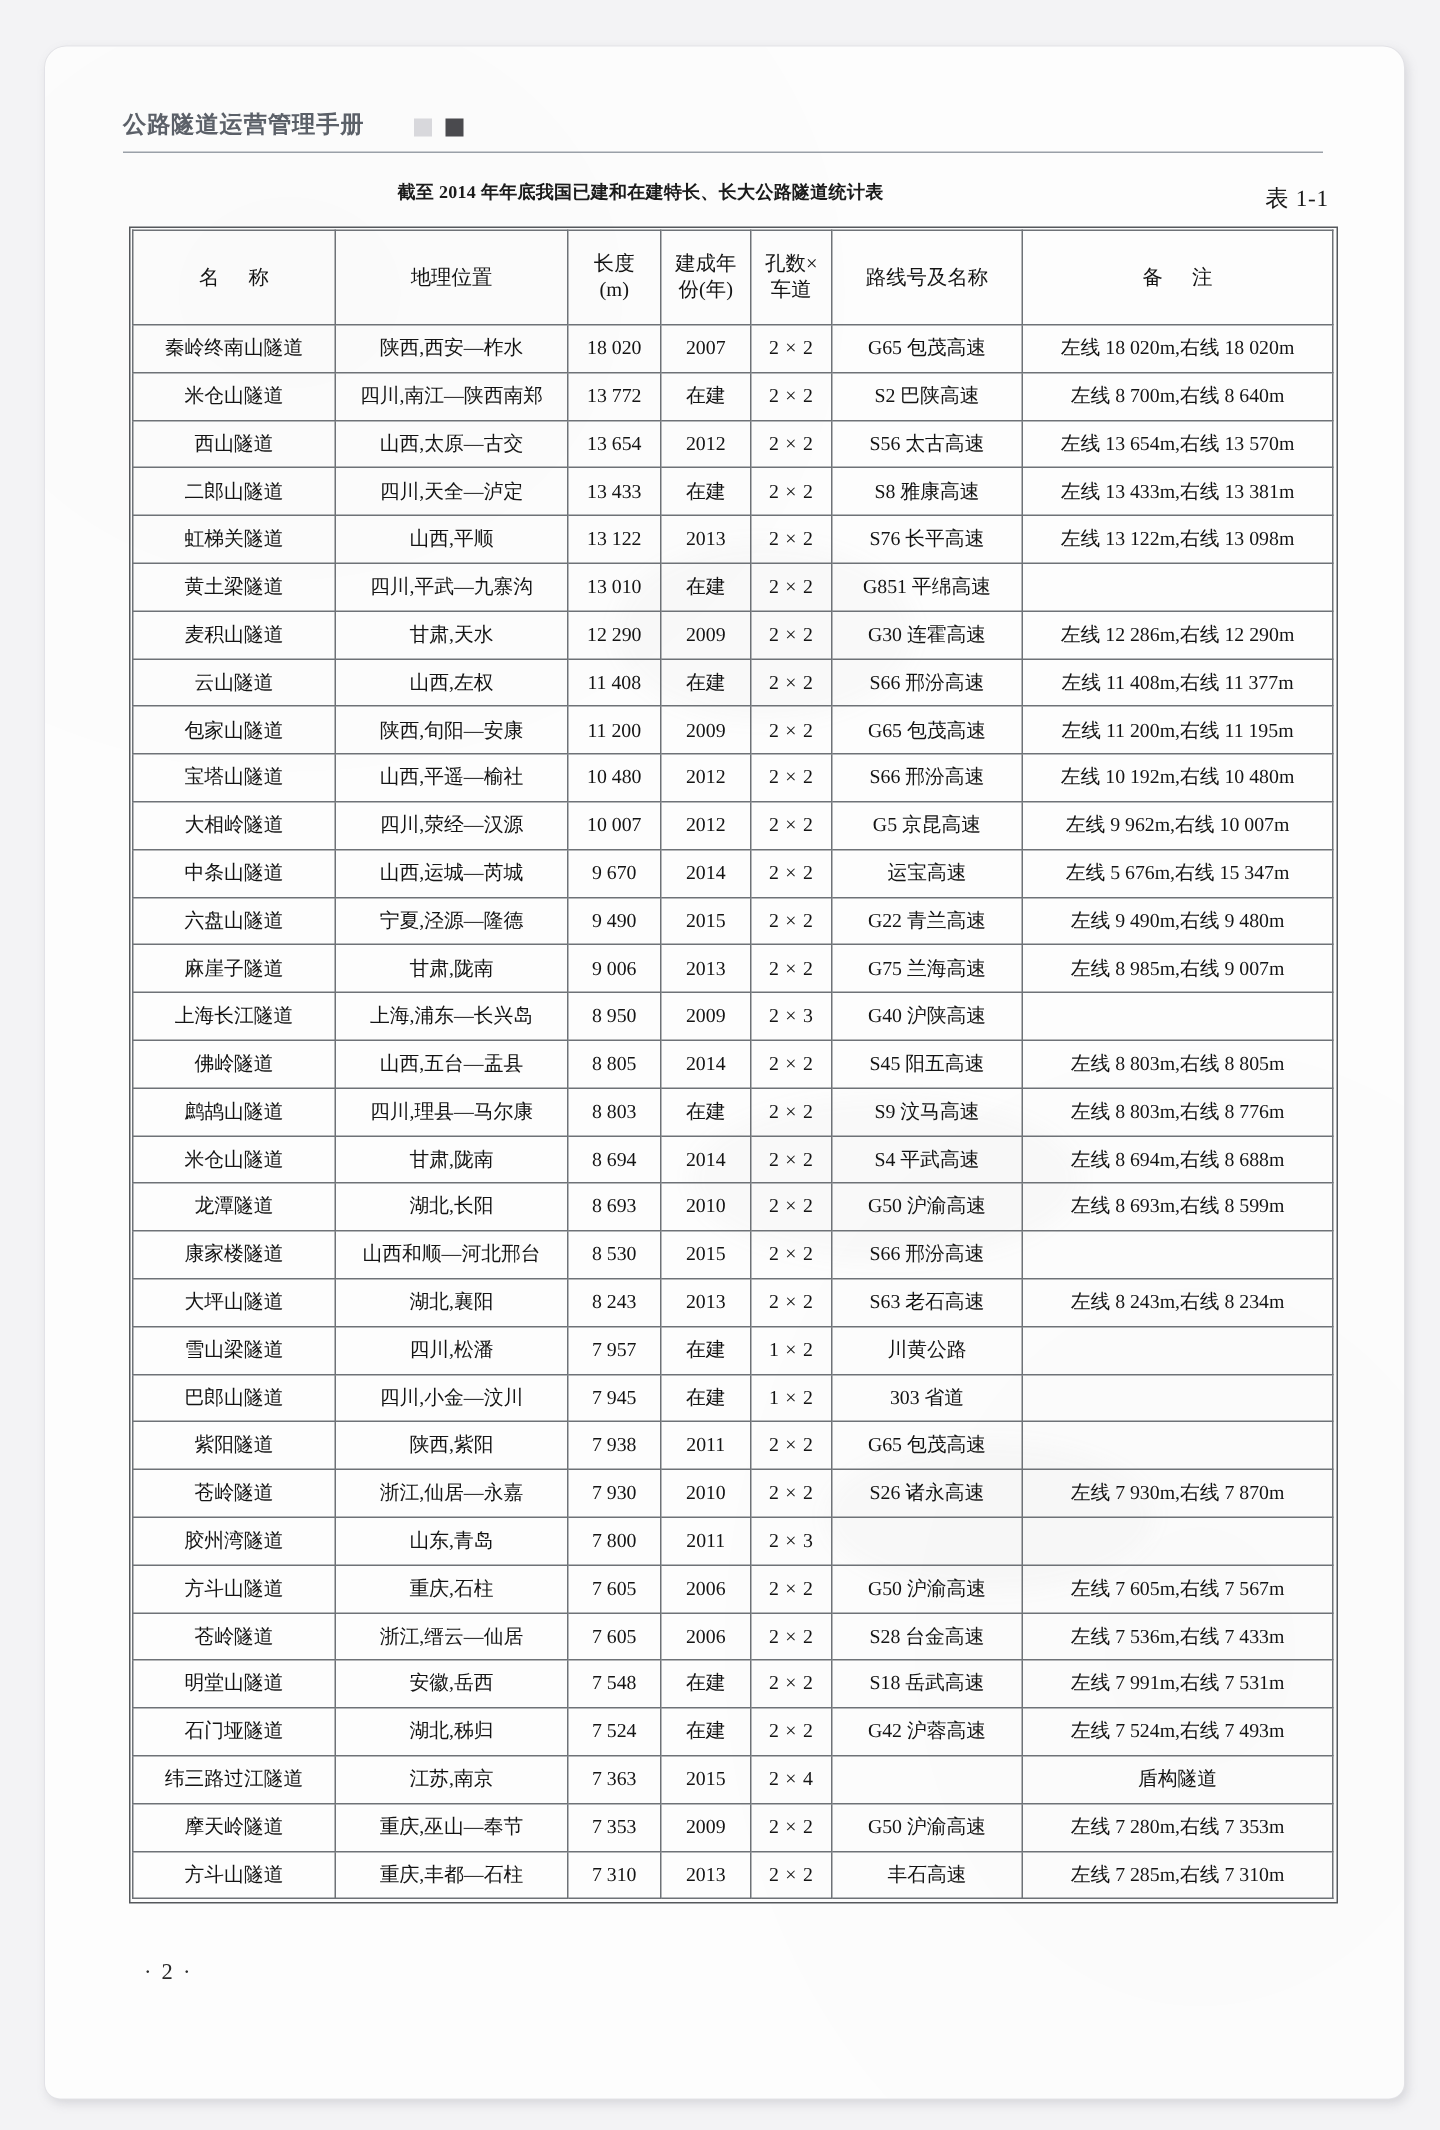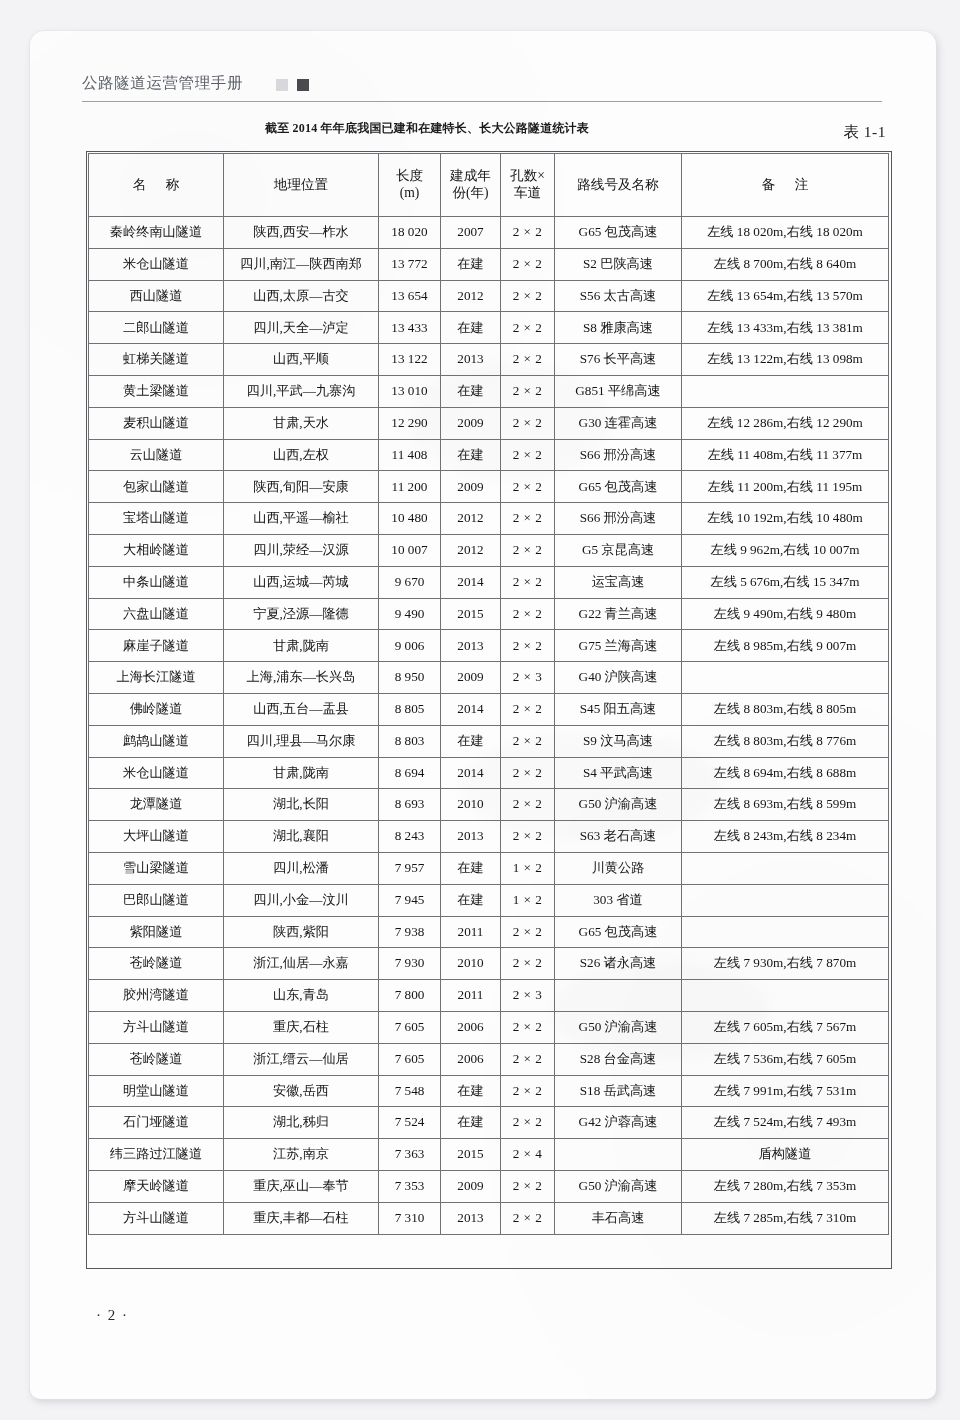--- a/index.html
+++ b/index.html
@@ -52,20 +52,21 @@
   }
   .rh-title {
     font-family: "DejaVu Sans", sans-serif;
     font-size: 15.5px;
     color: #5b6068;
     letter-spacing: 0.6px;
     position: absolute;
     left: 0;
     top: 3px;
     white-space: nowrap;
+    font-weight: bold;
   }
   .rh-sq {
     position: absolute;
     top: 9px;
     width: 12px;
     height: 12px;
   }
   .rh-sq.light { left: 194px; background: #d8d8dc; }
   .rh-sq.dark  { left: 215px; background: #4a4a4e; }
   #rh-rule {
@@ -416,20 +417,29 @@
       <tr>
         <td class="c-name-cell">龙潭隧道</td>
         <td class="c-loc-cell">湖北,长阳</td>
         <td class="c-len-cell">8 693</td>
         <td class="c-year-cell">2010</td>
         <td class="c-bore-cell">2 × 2</td>
         <td class="c-route-cell">G50 沪渝高速</td>
         <td class="c-remark-cell">左线 8 693m,右线 8 599m</td>
       </tr>
       <tr>
+        <td class="c-name-cell">康家楼隧道</td>
+        <td class="c-loc-cell">山西和顺—河北邢台</td>
+        <td class="c-len-cell">8 530</td>
+        <td class="c-year-cell">2015</td>
+        <td class="c-bore-cell">2 × 2</td>
+        <td class="c-route-cell">S66 邢汾高速</td>
+        <td class="c-remark-cell"></td>
+      </tr>
+      <tr>
         <td class="c-name-cell">大坪山隧道</td>
         <td class="c-loc-cell">湖北,襄阳</td>
         <td class="c-len-cell">8 243</td>
         <td class="c-year-cell">2013</td>
         <td class="c-bore-cell">2 × 2</td>
         <td class="c-route-cell">S63 老石高速</td>
         <td class="c-remark-cell">左线 8 243m,右线 8 234m</td>
       </tr>
       <tr>
         <td class="c-name-cell">雪山梁隧道</td>
@@ -485,21 +495,21 @@
         <td class="c-route-cell">G50 沪渝高速</td>
         <td class="c-remark-cell">左线 7 605m,右线 7 567m</td>
       </tr>
       <tr>
         <td class="c-name-cell">苍岭隧道</td>
         <td class="c-loc-cell">浙江,缙云—仙居</td>
         <td class="c-len-cell">7 605</td>
         <td class="c-year-cell">2006</td>
         <td class="c-bore-cell">2 × 2</td>
         <td class="c-route-cell">S28 台金高速</td>
-        <td class="c-remark-cell">左线 7 536m,右线 7 605m</td>
+        <td class="c-remark-cell">左线 7 536m,右线 7 433m</td>
       </tr>
       <tr>
         <td class="c-name-cell">明堂山隧道</td>
         <td class="c-loc-cell">安徽,岳西</td>
         <td class="c-len-cell">7 548</td>
         <td class="c-year-cell">在建</td>
         <td class="c-bore-cell">2 × 2</td>
         <td class="c-route-cell">S18 岳武高速</td>
         <td class="c-remark-cell">左线 7 991m,右线 7 531m</td>
       </tr>

